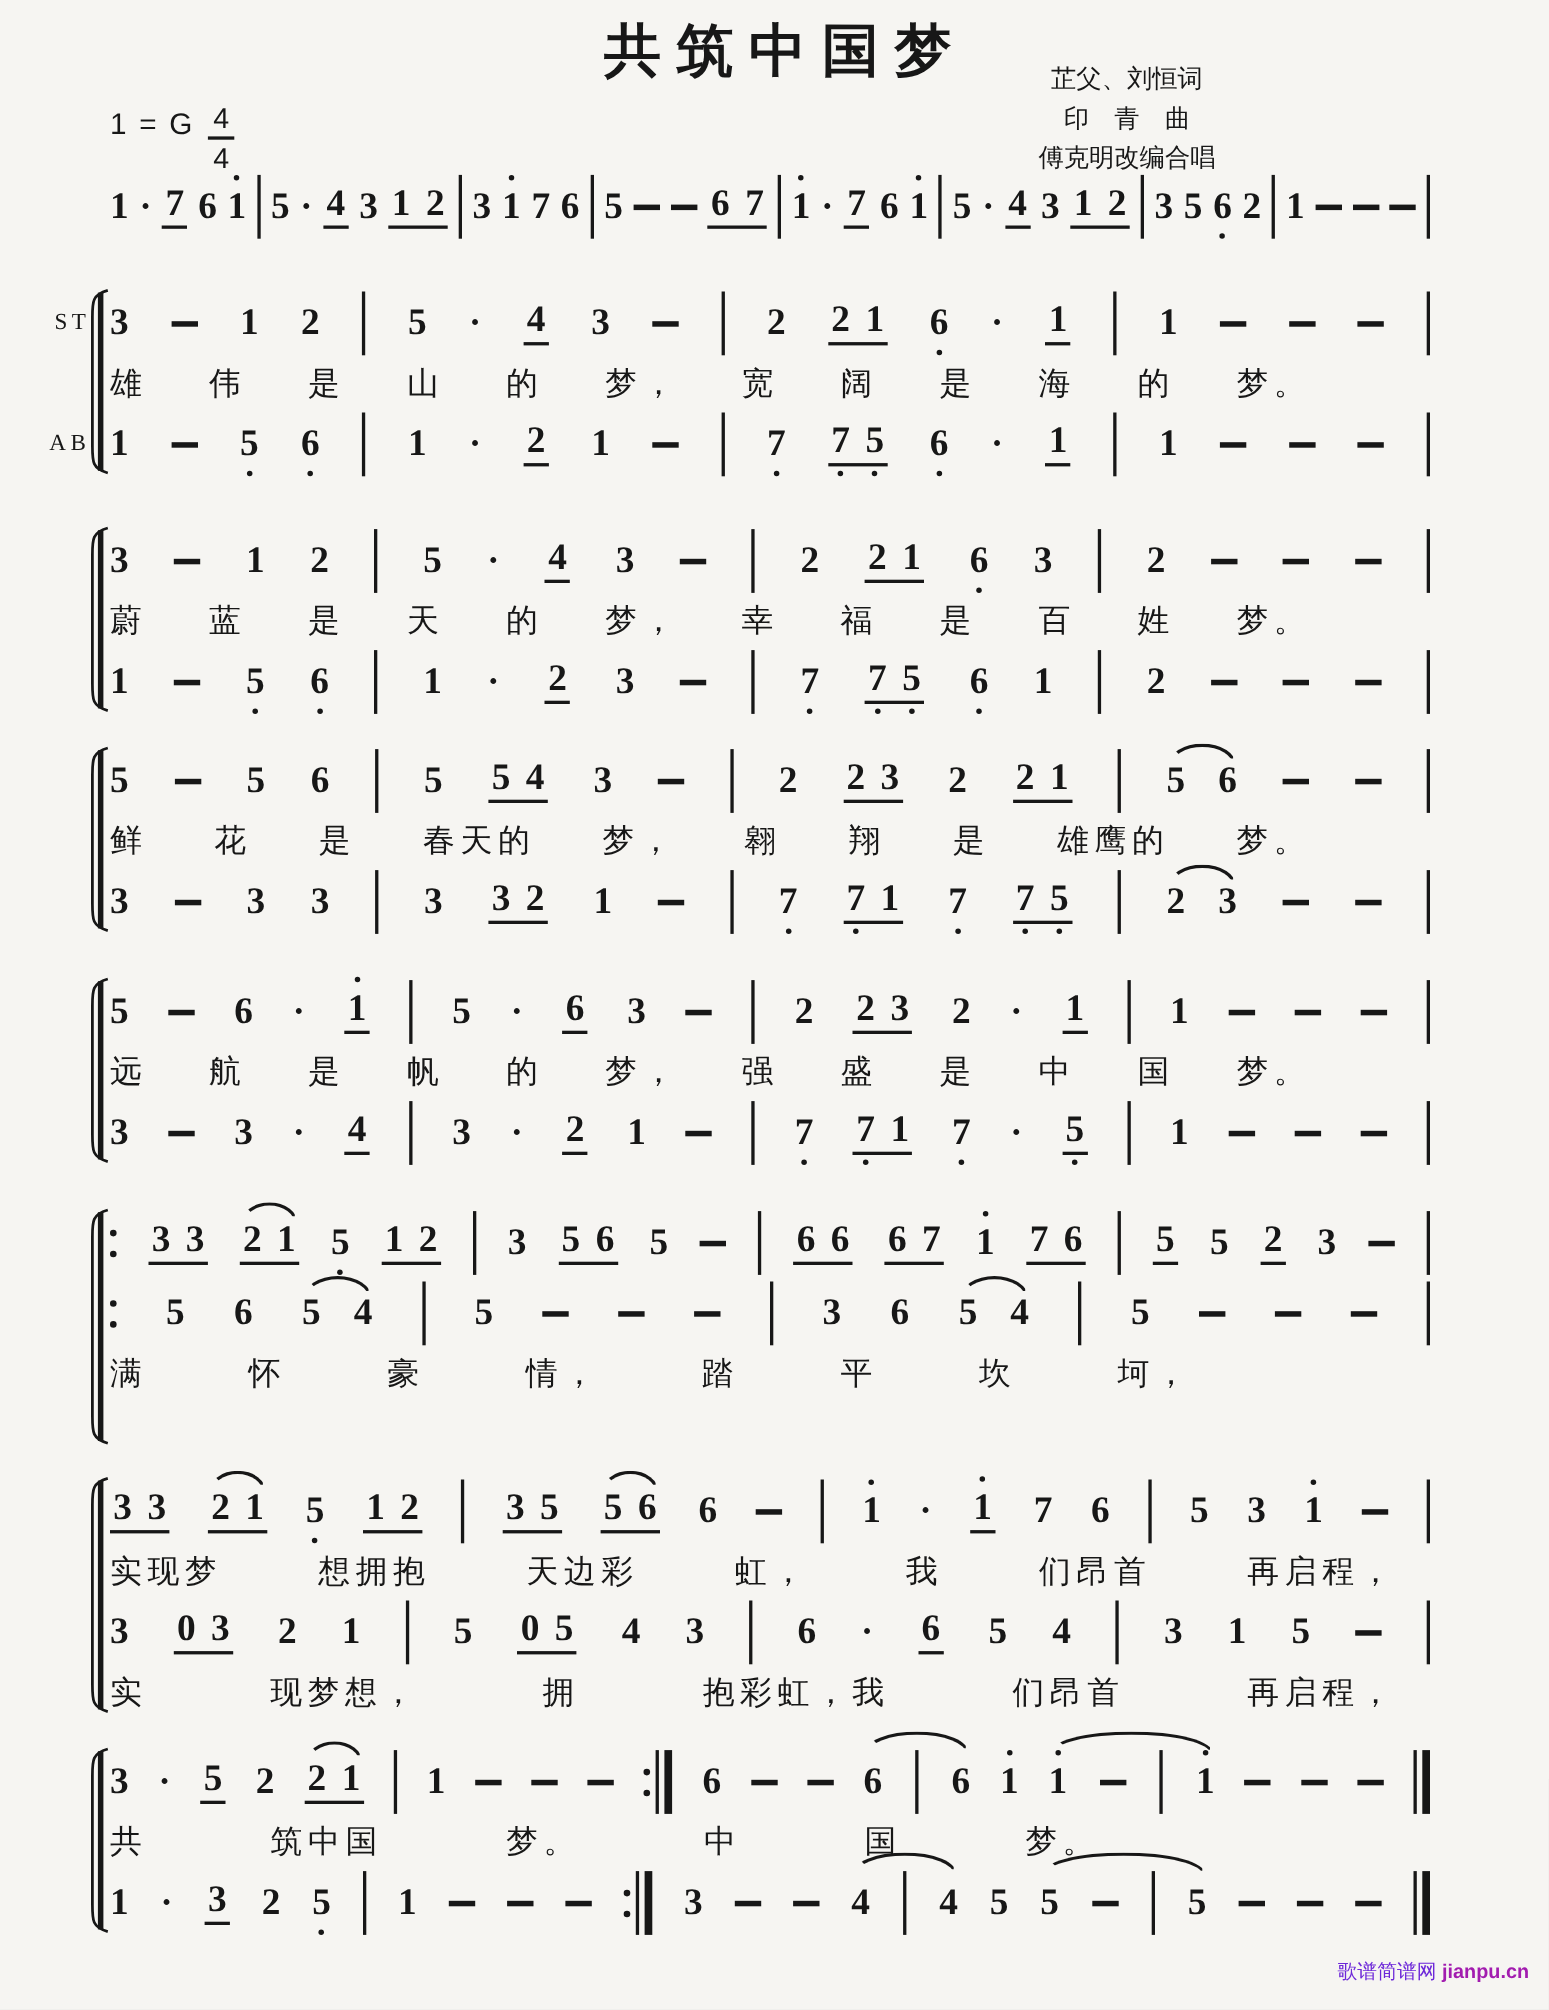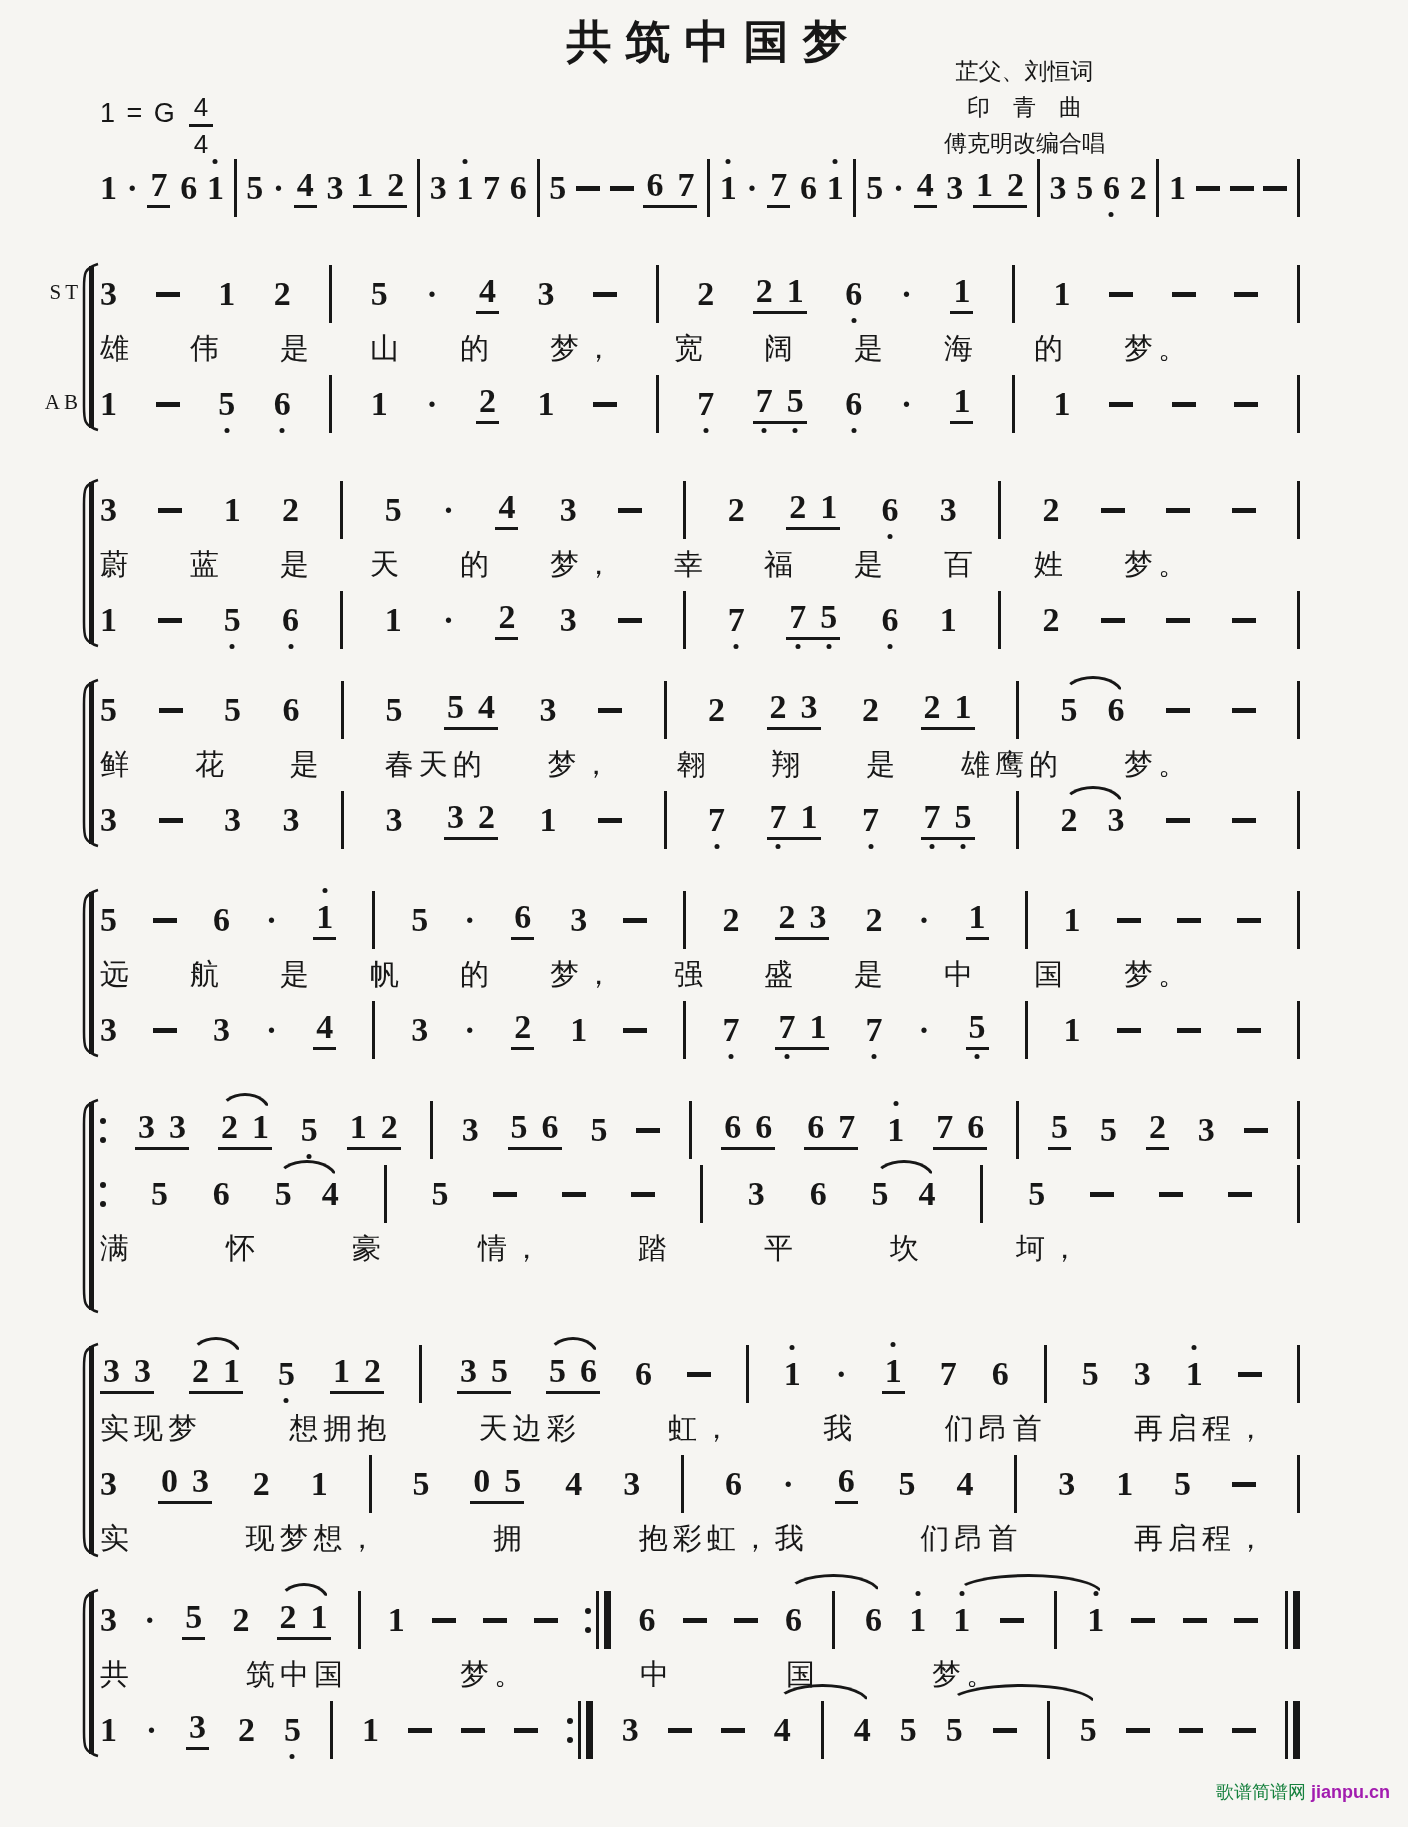--- a/index.html
+++ b/index.html
@@ -1,21 +1,21 @@
 <!DOCTYPE html>
 <html><head>
 <meta charset="utf-8">
 <style>
   html,body{margin:0;padding:0;background:#e9e9e7;}
   .page{position:relative;width:1408px;height:1827px;margin:0 auto;background:#f6f5f2;
         font-family:"Liberation Serif",serif;color:#171717;overflow:hidden;}
 
   
   .title{position:absolute;top:12px;left:0;right:0;text-align:center;
-         font-size:45px;font-weight:bold;letter-spacing:14px;margin-left:20px;}
+         font-size:52px;font-weight:bold;letter-spacing:14px;margin-left:20px;}
   .credits{position:absolute;top:54px;right:303px;text-align:center;
            font-size:23px;line-height:36px;}
   .keysig{position:absolute;top:94px;left:100px;display:flex;align-items:flex-start;gap:12px;
           font-family:"Liberation Sans",sans-serif;font-weight:normal;}
   .keysig .kp{font-size:27px;line-height:38px;letter-spacing:2px;}
   .frac{display:inline-flex;flex-direction:column;align-items:center;font-size:26px;line-height:1;}
   .frac .num{padding:0 5px 4px;border-bottom:3px solid #171717;}
   .frac .den{padding-top:4px;}
 
   
@@ -912,17 +912,17 @@
           </div>
         </div>
         <div class="brace"><svg width="24" height="170" viewBox="0 0 24 170">
             <path d="M21 2 C7 6 7 12 7 26 L7 144 C7 158 7 164 21 168" fill="none" stroke="#171717" stroke-width="2.5"></path>
             <rect x="12" y="4" width="5" height="162" fill="#171717"></rect>
           </svg></div>
       </div>
     </div>
 
   <div class="footer">
-    <span style="color: #15803d; margin-top: 17px;">歌谱简谱网 </span>
+    <span style="color: #6d28d9; margin-top: 17px;">歌谱简谱网 </span>
     <span style="font-weight: bold; color: #a21caf;">jianpu.cn</span>
   </div>
 
 </div>
 
 </body></html>

